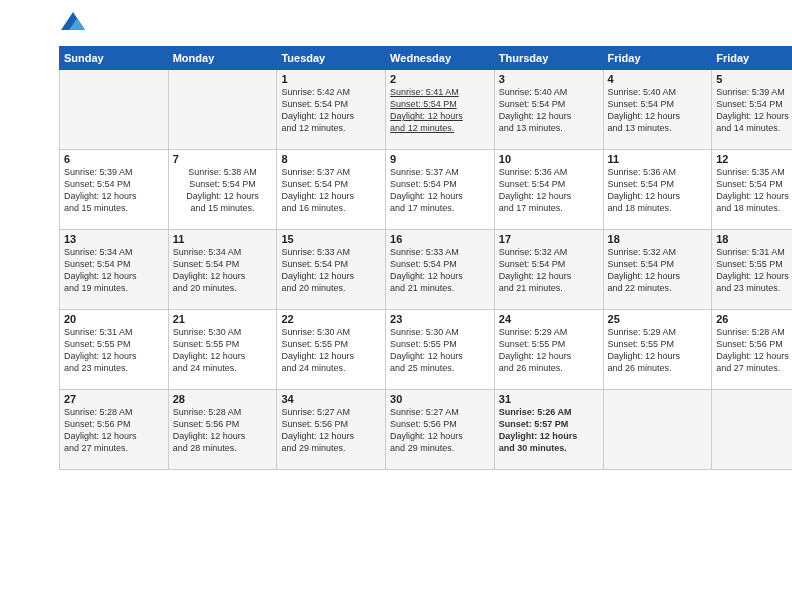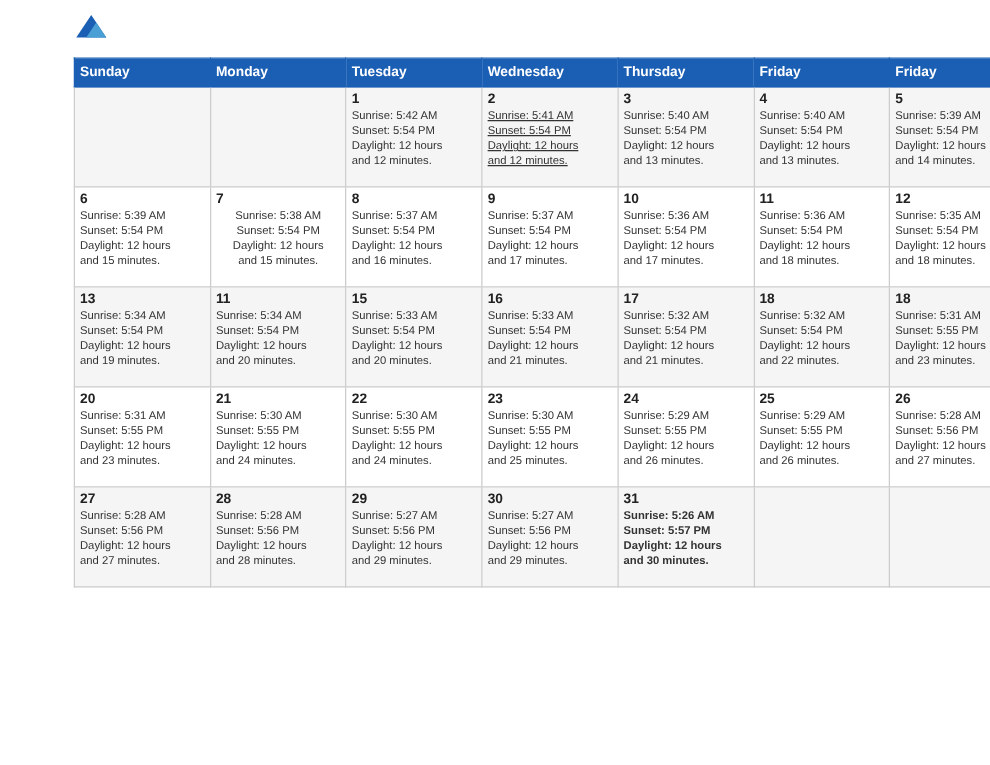--- a/index.html
+++ b/index.html
@@ -334,21 +334,21 @@
 and 27 minutes.</div>
           </td>
           <td>
             <span class="day-number">28</span>
             <div class="cell-content" style="white-space: pre-line;">Sunrise: 5:28 AM
 Sunset: 5:56 PM
 Daylight: 12 hours
 and 28 minutes.</div>
           </td>
           <td>
-            <span class="day-number">29</span>
+            <span class="day-number">34</span>
             <div class="cell-content" style="white-space: pre-line;">Sunrise: 5:27 AM
 Sunset: 5:56 PM
 Daylight: 12 hours
 and 29 minutes.</div>
           </td>
           <td>
             <span class="day-number">30</span>
             <div class="cell-content" style="white-space: pre-line;">Sunrise: 5:27 AM
 Sunset: 5:56 PM
 Daylight: 12 hours

